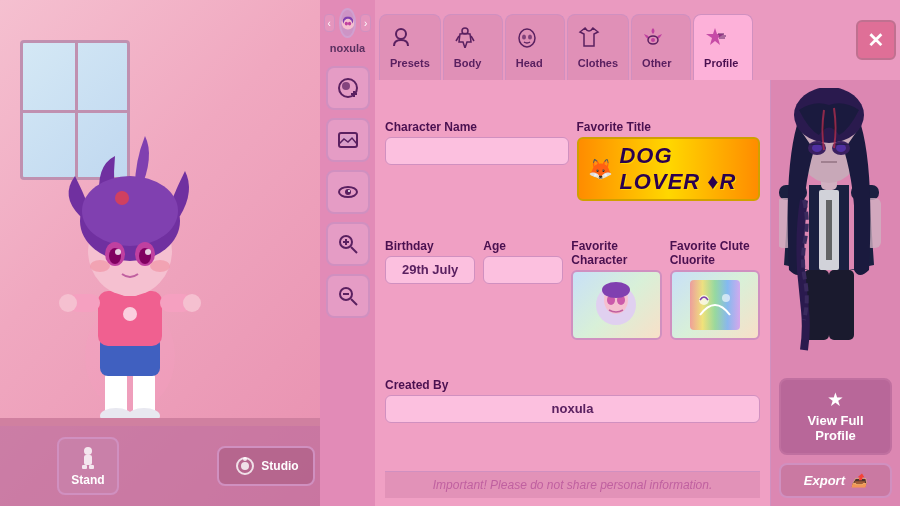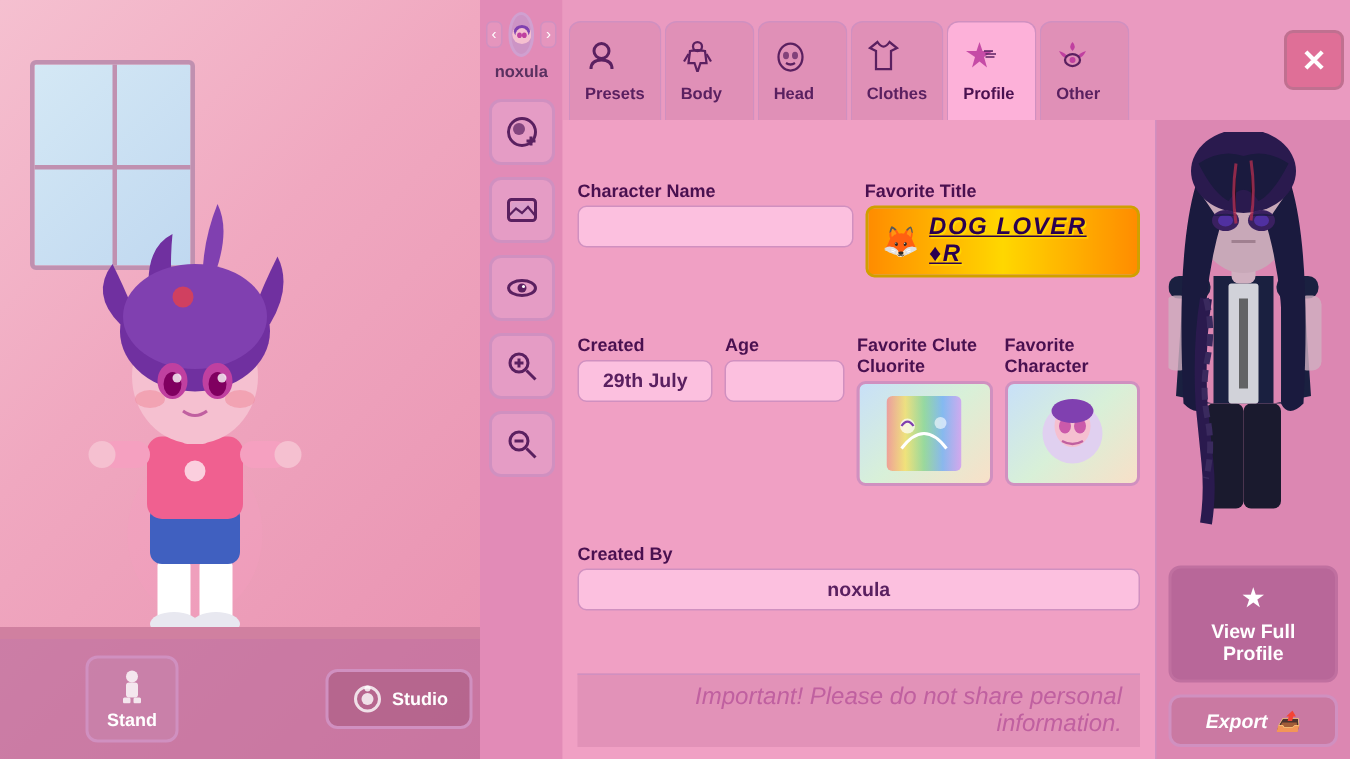--- a/index.html
+++ b/index.html
@@ -274,26 +274,25 @@
       border-radius: 6px;
       padding: 4px 10px;
       display: flex;
       align-items: center;
       gap: 6px;
       min-height: 36px;
     }
 
     .banner-text {
       color: #2a0050;
-      font-size: 16px;
+      font-size: 22px;
       font-weight: 900;
       font-style: italic;
       text-shadow: 1px 1px 0 #ffd700;
       letter-spacing: 1px;
-      text-decoration: underline;
     }
 
     .dog-icon {
       font-size: 20px;
     }
 
     .fav-thumbnail {
       background: linear-gradient(135deg, #c8e0f8 0%, #d8f0d8 50%, #f8e0c8 100%);
       border: 2px solid #d090c0;
       border-radius: 6px;
@@ -304,23 +303,23 @@
       font-size: 28px;
       position: relative;
       overflow: hidden;
     }
 
     .important-note {
       background: rgba(220, 140, 180, 0.7);
       padding: 6px 12px;
       color: #c060a0;
       font-style: italic;
-      font-size: 16px;
+      font-size: 12px;
       margin-top: auto;
-      text-align: right;
+      text-align: center;
       border-top: 1px solid #d090c0;
     }
 
     .view-profile-btn {
       background: rgba(180, 100, 150, 0.9);
       border: 2px solid #c070a0;
       border-radius: 8px;
       padding: 10px 8px;
       color: white;
       font-size: 13px;
@@ -597,42 +596,42 @@
         <span>Head</span>
       </div>
       <div class="tab">
         <span class="tab-icon">
           <svg width="22" height="22" viewBox="0 0 22 22">
             <path d="M7 2 L2 6 L6 8 L6 20 L16 20 L16 8 L20 6 L15 2 Q13 5 11 5 Q9 5 7 2Z" fill="none" stroke="#5a2060" stroke-width="1.5"></path>
           </svg>
         </span>
         <span>Clothes</span>
       </div>
-      <div class="tab active">
-        <span class="tab-icon">
-          <svg width="22" height="22" viewBox="0 0 22 22">
-            <polygon points="11,2 13,8 20,8 14,12 16,19 11,15 6,19 8,12 2,8 9,8" fill="#c040a0" opacity="0.9"></polygon>
-            <line x1="14" y1="8" x2="20" y2="8" stroke="#5a2060" stroke-width="1"></line>
-            <line x1="15" y1="10" x2="22" y2="10" stroke="#5a2060" stroke-width="1"></line>
-            <line x1="15" y1="12" x2="21" y2="12" stroke="#5a2060" stroke-width="1"></line>
-          </svg>
-        </span>
-        <span>Profile</span>
-      </div>
       <div class="tab">
         <span class="tab-icon">
           <svg width="22" height="22" viewBox="0 0 22 22">
             <path d="M11 2 Q14 5 11 8 Q8 5 11 2Z" fill="#c040a0"></path>
             <path d="M2 8 Q6 9 8 12 Q5 14 2 8Z" fill="#c040a0"></path>
             <path d="M20 8 Q16 9 14 12 Q17 14 20 8Z" fill="#c040a0"></path>
             <ellipse cx="11" cy="14" rx="5" ry="4" fill="none" stroke="#5a2060" stroke-width="1.5"></ellipse>
             <circle cx="11" cy="14" r="2" fill="#c040a0"></circle>
           </svg>
         </span>
         <span>Other</span>
+      </div>
+      <div class="tab active">
+        <span class="tab-icon">
+          <svg width="22" height="22" viewBox="0 0 22 22">
+            <polygon points="11,2 13,8 20,8 14,12 16,19 11,15 6,19 8,12 2,8 9,8" fill="#c040a0" opacity="0.9"></polygon>
+            <line x1="14" y1="8" x2="20" y2="8" stroke="#5a2060" stroke-width="1"></line>
+            <line x1="15" y1="10" x2="22" y2="10" stroke="#5a2060" stroke-width="1"></line>
+            <line x1="15" y1="12" x2="21" y2="12" stroke="#5a2060" stroke-width="1"></line>
+          </svg>
+        </span>
+        <span>Profile</span>
       </div>
 
       <div class="close-btn">
         <span>✕</span>
       </div>
     </div>
 
     <div class="profile-main">
 
       <div class="profile-left-content">
@@ -646,26 +645,39 @@
             <span class="field-label">Favorite Title</span>
             <div class="favorite-title-banner">
               <span class="dog-icon">🦊</span>
               <span class="banner-text">DOG LOVER ♦R</span>
             </div>
           </div>
         </div>
 
         <div style="display:grid; grid-template-columns: 1fr 80px 1fr 1fr; gap:8px;">
           <div class="field-group">
-            <span class="field-label">Created</span>
+            <span class="field-label">Birthday</span>
             <div class="field-value centered">29th July</div>
           </div>
           <div class="field-group">
             <span class="field-label">Age</span>
             <div class="field-value"></div>
+          </div>
+          <div class="field-group">
+            <span class="field-label">Favorite Character</span>
+            <div class="fav-thumbnail">
+              <svg width="50" height="50" viewBox="0 0 50 50">
+                <ellipse cx="25" cy="25" rx="20" ry="20" fill="#e0d0f0"></ellipse>
+                <ellipse cx="25" cy="20" rx="12" ry="14" fill="#f5c0d0"></ellipse>
+                <ellipse cx="20" cy="20" rx="4" ry="5" fill="#c040a0" opacity="0.8"></ellipse>
+                <ellipse cx="30" cy="20" rx="4" ry="5" fill="#c040a0" opacity="0.8"></ellipse>
+                <path d="M18 30 Q25 34 32 30" fill="none" stroke="#c060a0" stroke-width="1.5"></path>
+                <ellipse cx="25" cy="10" rx="14" ry="8" fill="#8040b0"></ellipse>
+              </svg>
+            </div>
           </div>
           <div class="field-group">
             <span class="field-label">Favorite Clute Cluorite</span>
             <div class="fav-thumbnail">
               <svg width="50" height="50" viewBox="0 0 50 50">
                 <defs>
                   <linearGradient id="rainbowGrad" x1="0%" y1="0%" x2="100%" y2="0%">
                     <stop offset="0%" style="stop-color:#ff6b6b"></stop>
                     <stop offset="25%" style="stop-color:#ffd93d"></stop>
                     <stop offset="50%" style="stop-color:#6bcb77"></stop>
@@ -674,33 +686,20 @@
                   </linearGradient>
                 </defs>
                 <rect width="50" height="50" fill="url(#rainbowGrad)" rx="4" opacity="0.6"></rect>
                 <path d="M10 35 Q25 15 40 35" fill="none" stroke="white" stroke-width="2"></path>
                 <circle cx="14" cy="20" r="5" fill="white" opacity="0.7"></circle>
                 <path d="M10 20 Q14 14 18 20" fill="none" stroke="#8040b0" stroke-width="1.5"></path>
                 <circle cx="36" cy="18" r="4" fill="white" opacity="0.6"></circle>
               </svg>
             </div>
           </div>
-          <div class="field-group">
-            <span class="field-label">Favorite Character</span>
-            <div class="fav-thumbnail">
-              <svg width="50" height="50" viewBox="0 0 50 50">
-                <ellipse cx="25" cy="25" rx="20" ry="20" fill="#e0d0f0"></ellipse>
-                <ellipse cx="25" cy="20" rx="12" ry="14" fill="#f5c0d0"></ellipse>
-                <ellipse cx="20" cy="20" rx="4" ry="5" fill="#c040a0" opacity="0.8"></ellipse>
-                <ellipse cx="30" cy="20" rx="4" ry="5" fill="#c040a0" opacity="0.8"></ellipse>
-                <path d="M18 30 Q25 34 32 30" fill="none" stroke="#c060a0" stroke-width="1.5"></path>
-                <ellipse cx="25" cy="10" rx="14" ry="8" fill="#8040b0"></ellipse>
-              </svg>
-            </div>
-          </div>
         </div>
 
 
         <div class="field-group">
           <span class="field-label">Created By</span>
           <div class="field-value centered">noxula</div>
         </div>
 
         <div class="important-note">
           <span>Important! Please do not share personal information.</span>

